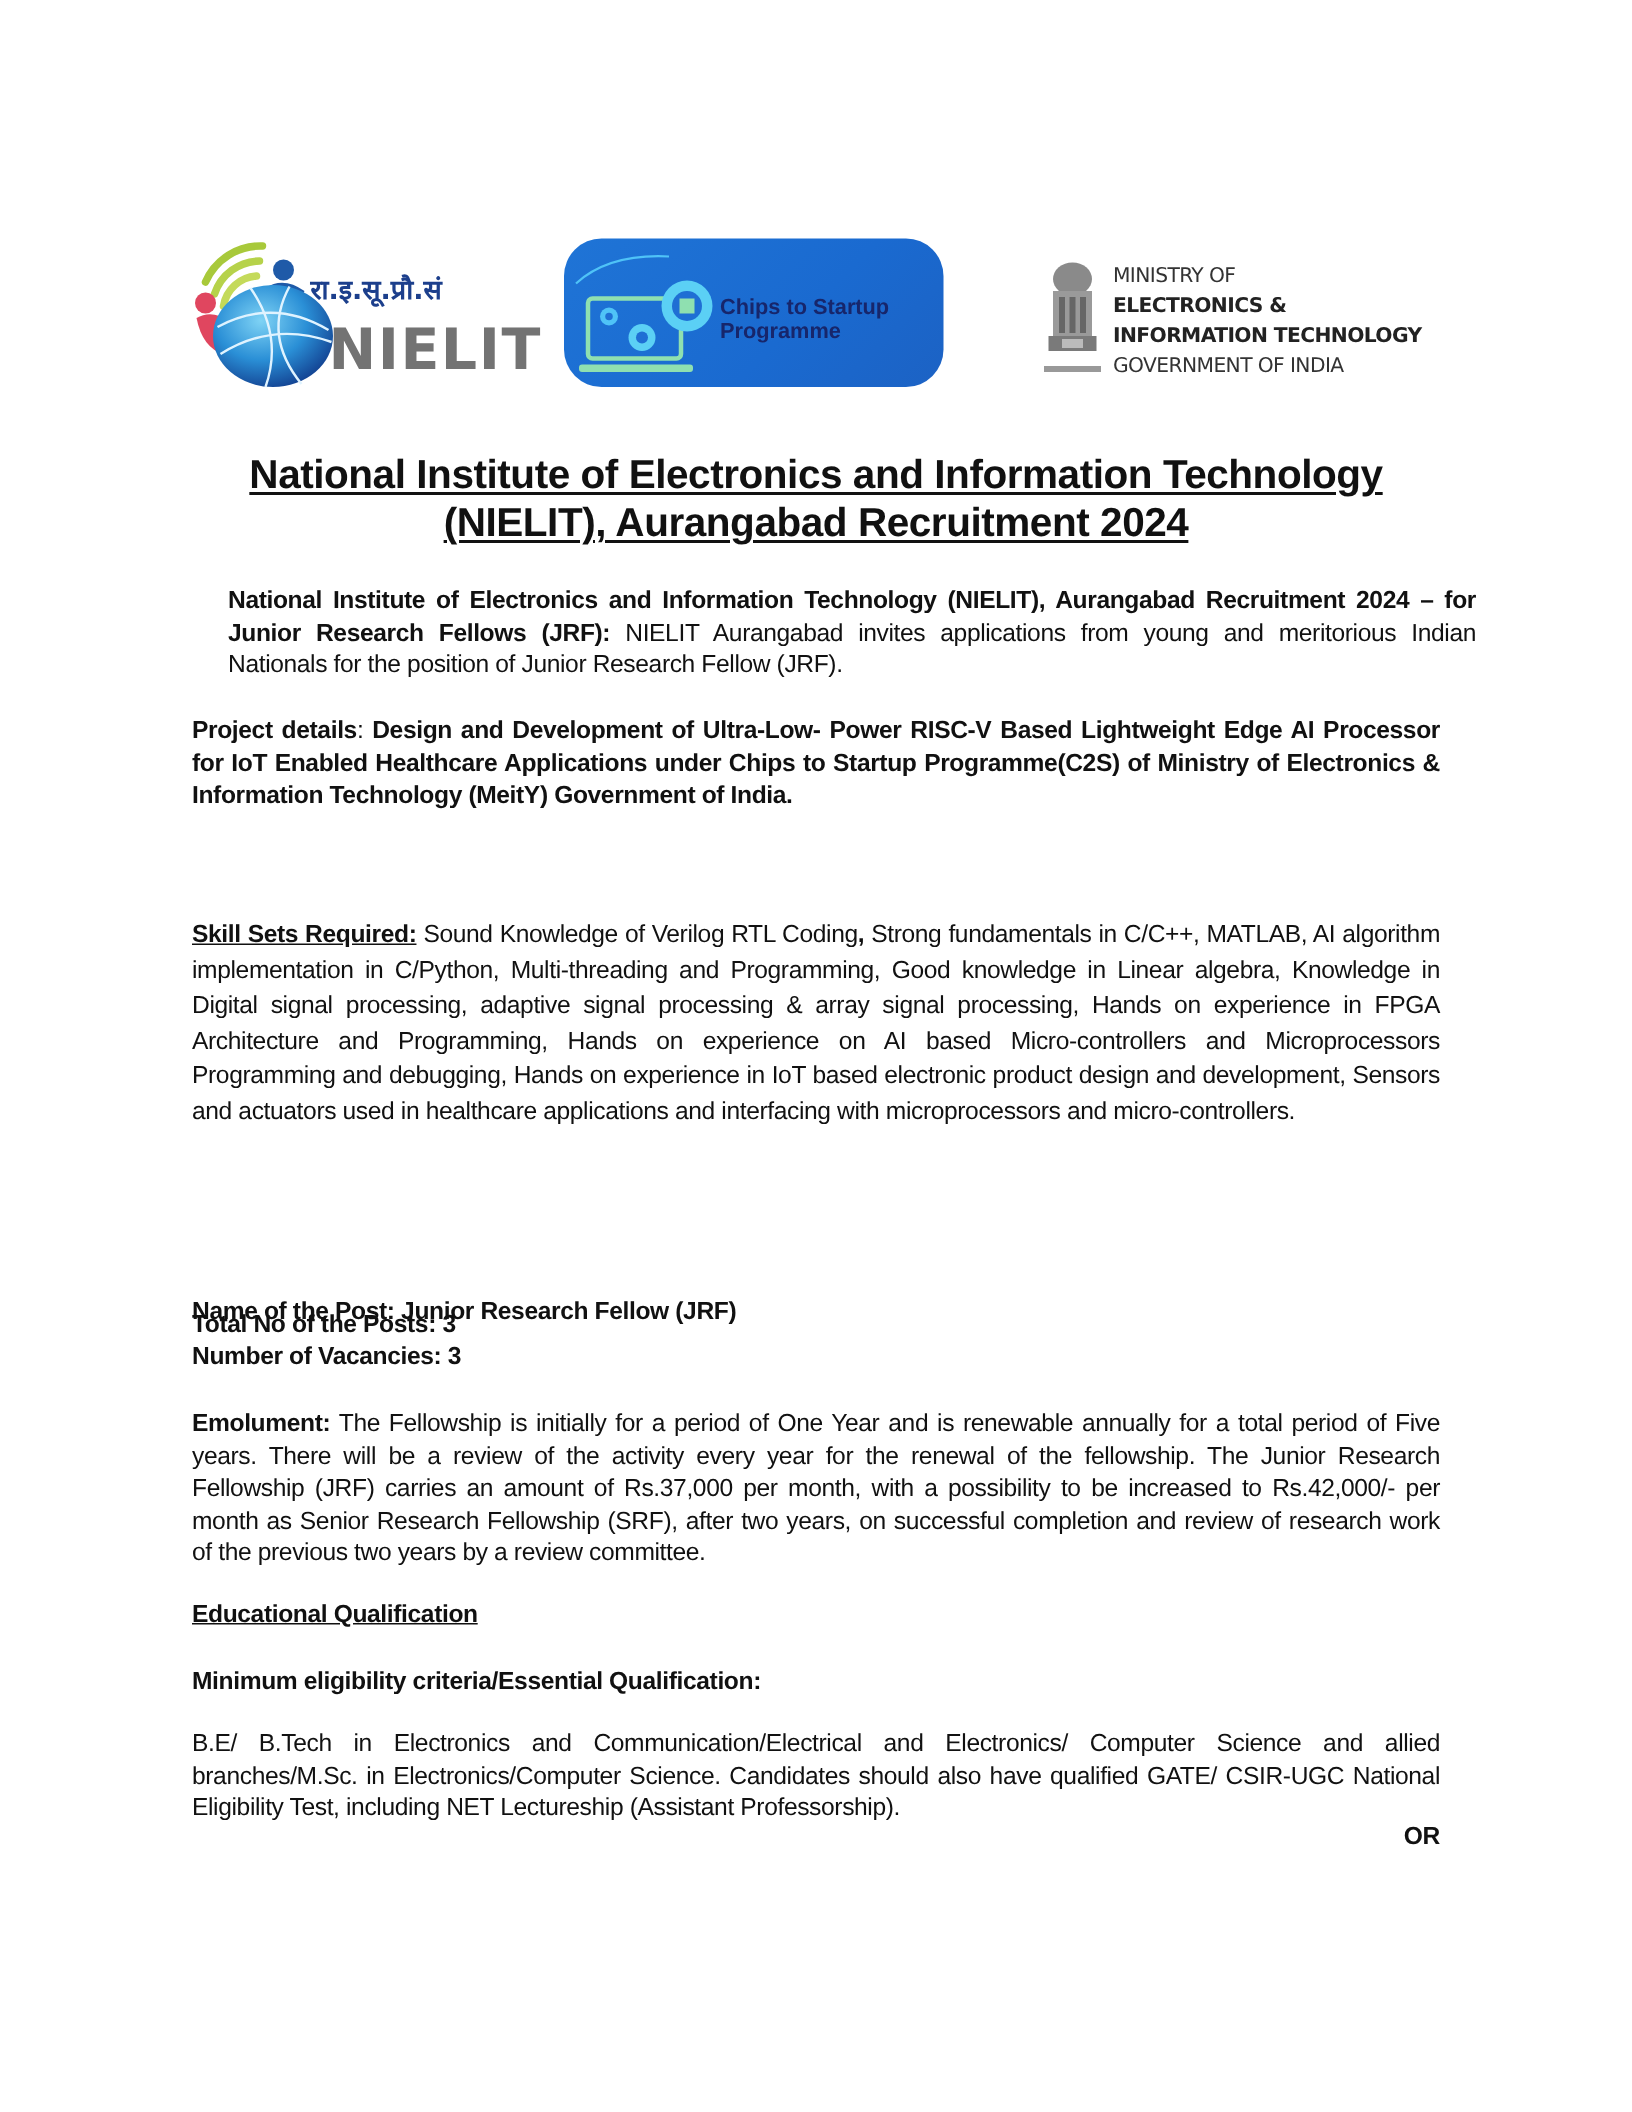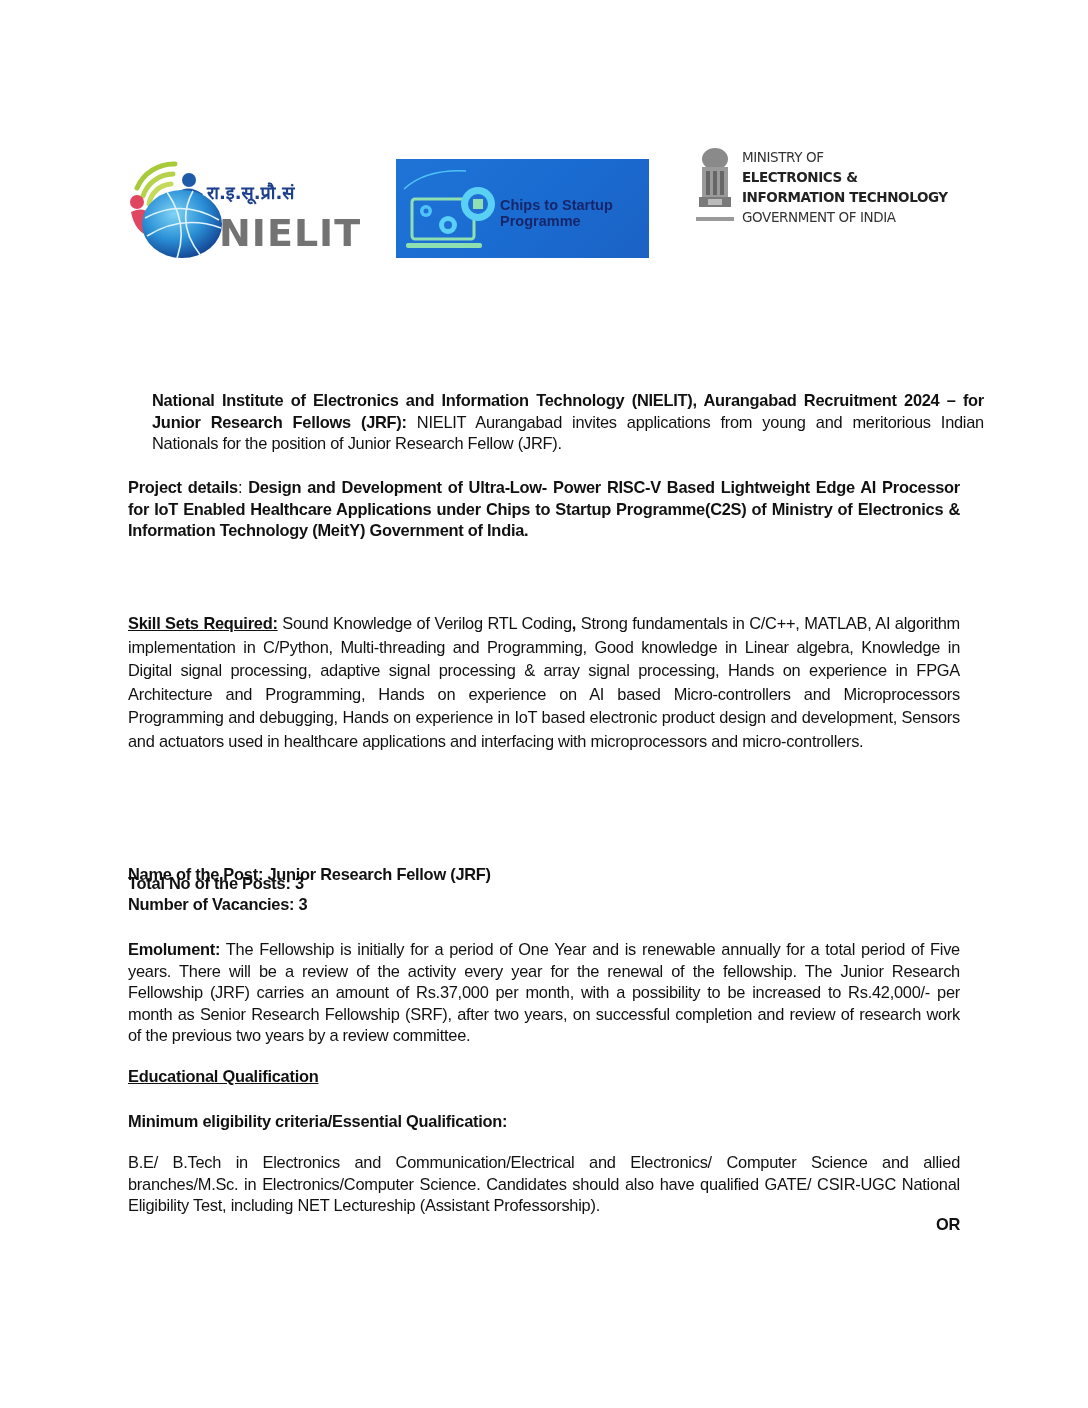--- a/index.html
+++ b/index.html
@@ -8,27 +8,27 @@
     .page { position: absolute; left: 0; top: 0; width: 1088px; height: 1408px; }
 
     
     .logo-nielit { position: absolute; left: 127px; top: 158px; width: 215px; height: 102px; }
     .nielit-hindi { position: absolute; left: 80px; top: 22px; font-family: "DejaVu Sans", sans-serif;
       font-size: 18px; color: #1c3f8c; font-weight: bold; letter-spacing: 0px; white-space: nowrap; }
     .nielit-text { position: absolute; left: 92px; top: 56px; font-family: "DejaVu Sans", sans-serif;
       font-size: 38px; font-weight: bold; color: #737373; letter-spacing: 1px; line-height: 1; }
     .nielit-globe { position: absolute; left: 0; top: 0; width: 100px; height: 102px; }
 
-    .logo-c2s { position: absolute; left: 396px; top: 159px; width: 253px; height: 99px;
-      background: linear-gradient(135deg, #1f74d6 0%, #1a6ad0 60%, #1c62c4 100%); overflow: hidden; }
+    .logo-c2s { position: absolute; left: 376px; top: 159px; width: 253px; height: 99px;
+      background: linear-gradient(135deg, #1f74d6 0%, #1a6ad0 60%, #1c62c4 100%); overflow: hidden; border-radius: 25px; }
     .c2s-text { position: absolute; left: 104px; top: 38px; font-family: "Liberation Sans", sans-serif;
       font-weight: bold; font-size: 14.5px; line-height: 16px; color: #17266b; }
     .c2s-art { position: absolute; left: 0; top: 0; width: 110px; height: 99px; }
 
-    .logo-meity { position: absolute; left: 694px; top: 145px; width: 275px; height: 85px; }
+    .logo-meity { position: absolute; left: 694px; top: 172px; width: 275px; height: 85px; }
     .meity-emblem { position: absolute; left: 0; top: 0; width: 42px; height: 84px; }
     .meity-lines { position: absolute; left: 48px; top: 2px; font-family: "DejaVu Sans", sans-serif;
       font-size: 13.5px; line-height: 20px; color: #333; white-space: nowrap; letter-spacing: -0.4px; }
     .meity-lines .b { font-weight: bold; color: #222; }
 
     
     .title { position: absolute; left: 100px; top: 300px; width: 888px; text-align: center;
       font-size: 27px; font-weight: bold; line-height: 32px; text-decoration: underline;
       text-decoration-thickness: 2px; text-underline-offset: 3px; letter-spacing: -0.3px; }
 
@@ -102,20 +102,24 @@
       <rect x="2" y="72" width="38" height="4" fill="#999"></rect>
     </svg>
     <div class="meity-lines">
       <div>MINISTRY OF</div>
       <div class="b">ELECTRONICS &amp;</div>
       <div class="b">INFORMATION TECHNOLOGY</div>
       <div>GOVERNMENT OF INDIA</div>
     </div>
   </div>
 
+  <div class="title">
+    <div>National Institute of Electronics and Information Technology</div>
+    <div>(NIELIT), Aurangabad Recruitment 2024</div>
+  </div>
 
   <div class="txt" style="top:390px;margin-left:24px;">
     <span class="b">National Institute of Electronics and Information Technology (NIELIT), Aurangabad Recruitment 2024 – for Junior Research Fellows (JRF):</span><span> NIELIT Aurangabad invites applications from young and meritorious Indian Nationals for the position of Junior Research Fellow (JRF).</span>
   </div>
 
   <div class="txt" style="top:477px;">
     <span class="b">Project details</span><span>: </span><span class="b">Design and Development of Ultra-Low- Power  RISC-V Based Lightweight Edge AI Processor for IoT Enabled Healthcare Applications under Chips to Startup Programme(C2S) of Ministry of Electronics &amp; Information Technology (MeitY) Government of India.</span>
   </div>
 
 

